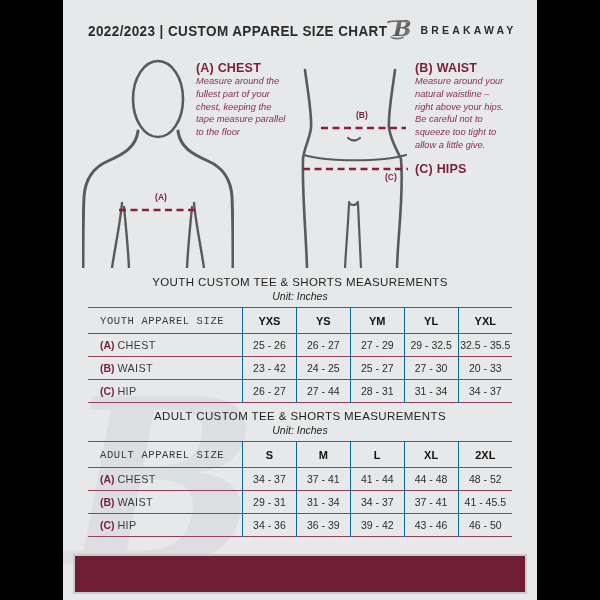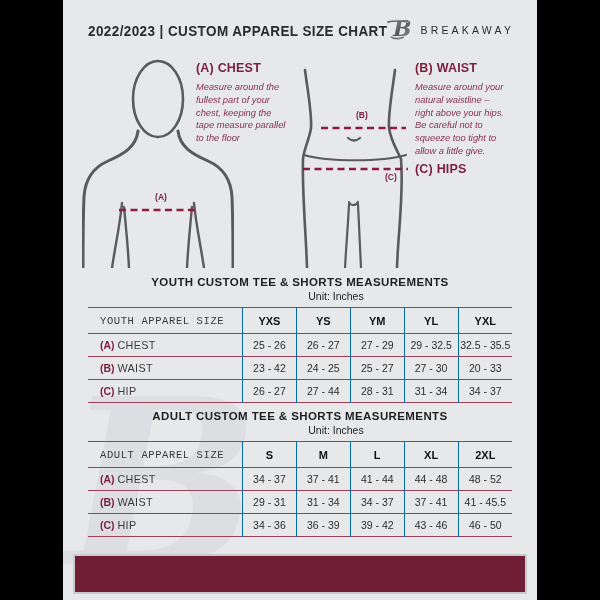--- a/index.html
+++ b/index.html
@@ -9,33 +9,33 @@
   
   .watermark{position:absolute;left:2px;top:368px;font-family:"DejaVu Serif",serif;font-style:italic;font-weight:bold;
     font-size:230px;line-height:1;color:#dcdee1;z-index:0;user-select:none;}
 
   .layer{position:absolute;inset:0;z-index:1;}
 
   
   .header{position:absolute;top:16px;left:25px;right:25px;display:flex;justify-content:space-between;align-items:center;}
   .page-title{font-size:13.5px;font-weight:bold;color:#2b2b2b;letter-spacing:0.4px;transform:scaleY(1.12);transform-origin:left center;white-space:nowrap;}
   .brand{display:flex;align-items:center;gap:7px;}
-  .brand-name{font-size:10.5px;font-weight:normal;color:#2b2b2b;letter-spacing:3.2px;}
+  .brand-name{font-size:10.5px;font-weight:bold;color:#2b2b2b;letter-spacing:3.2px;}
 
   
   .guide-block{position:absolute;width:122px;}
   .guide-heading{font-size:12.5px;font-weight:bold;color:#7a1e3c;letter-spacing:0.2px;}
-  .guide-body{margin-top:6px;font-size:9.3px;font-style:italic;color:#873050;line-height:1.38;white-space:pre-line;}
+  .guide-body{font-size:9.3px;font-style:italic;color:#873050;line-height:1.38;white-space:pre-line;}
 
   .fig{position:absolute;}
   .marker{position:absolute;font-size:8.5px;font-weight:bold;color:#7a1e3c;z-index:2;}
 
   
-  .tbl-title{position:absolute;left:0;width:100%;text-align:center;font-size:11.5px;font-weight:bold;color:#1f1f1f;letter-spacing:0.4px;}
-  .tbl-unit{position:absolute;left:0;width:100%;text-align:center;font-size:10.5px;color:#222;margin-left:36px;}
+  .tbl-title{position:absolute;left:0;width:100%;text-align:center;font-size:11.5px;font-weight:normal;color:#1f1f1f;letter-spacing:0.4px;}
+  .tbl-unit{position:absolute;left:0;width:100%;text-align:center;font-size:10.5px;font-style:italic;color:#222;}
   table.size{position:absolute;left:25px;width:424px;border-collapse:collapse;table-layout:fixed;background:transparent;}
   table.size th,table.size td{padding:0;height:22px;font-size:10.5px;color:#2c2c2c;text-align:center;border-left:1px solid #0369a1;}
   table.size th{height:25px;}
   table.size .c0{width:142px;border-left:none;text-align:left;padding-left:12px;}
   table.size th.c0{font-weight:normal;font-size:10.5px;color:#3a3a3a;letter-spacing:0.6px;font-family:Liberation Mono, monospace;}
   table.size th.sz{font-weight:bold;font-size:11px;color:#121212;}
   table.size tr{border-top:1.5px solid #9b3f58;}
   table.size tr.last{border-bottom:1.5px solid #9b3f58;}
   .rowkey{font-weight:bold;color:#7a1e3c;}
   .rowlbl{color:#3b3b3b;letter-spacing:0.3px;font-size:10.8px;margin-top:48px;}

